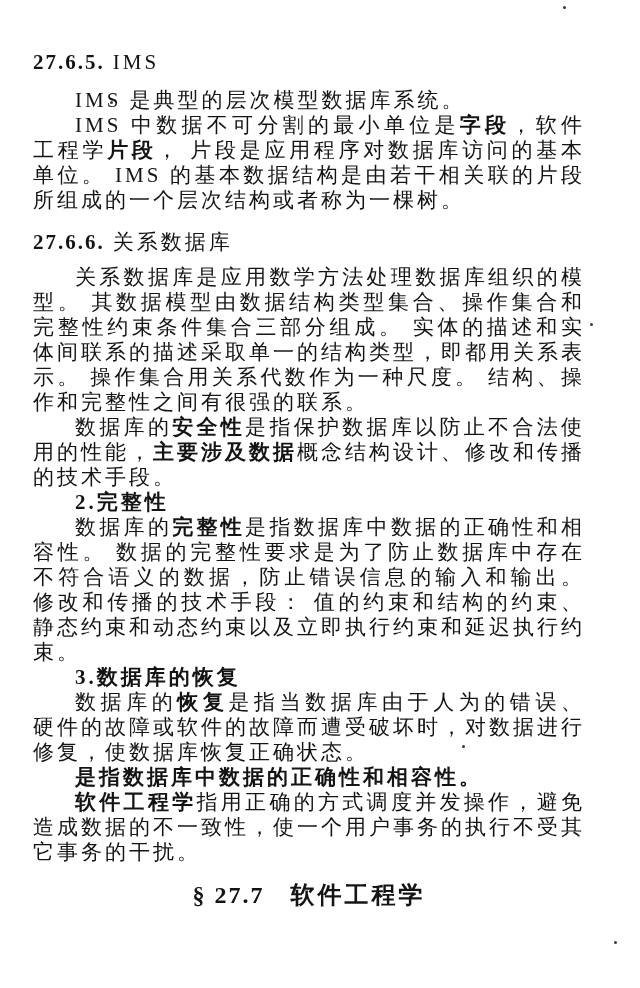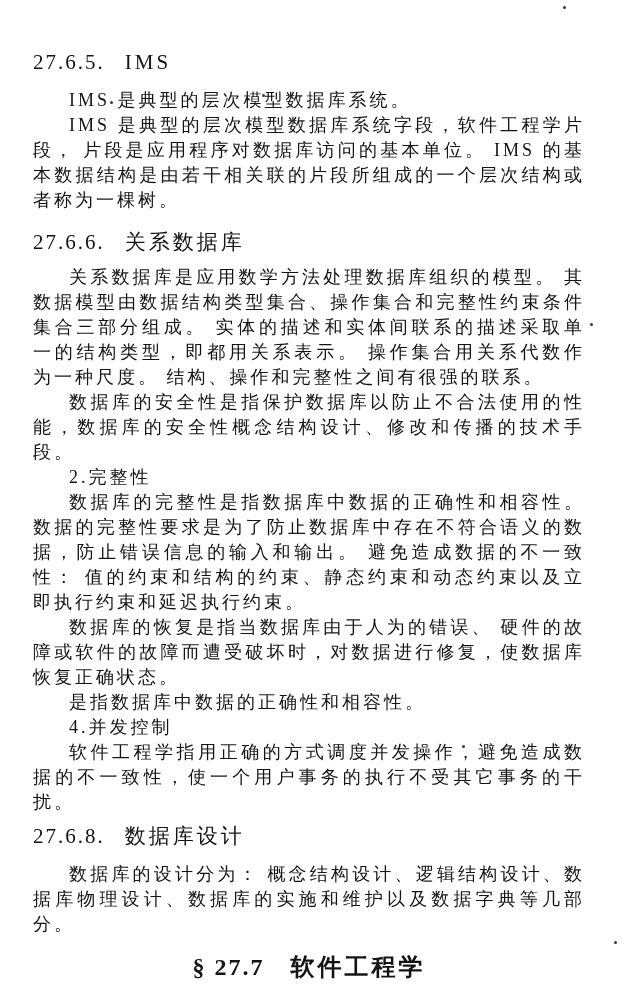--- a/index.html
+++ b/index.html
@@ -20,44 +20,44 @@
   }
   
   .sec-h {
     margin: 0;
     font-size: 21px;
     font-weight: normal;
     line-height: 28px;
     white-space: nowrap;
   }
   .h-num {
-    font-weight: normal;
+    font-weight: bold;
     letter-spacing: 2px;
-    margin-right: 20px;
+    margin-right: 8px;
     text-align: right;
   }
   .h-title {
     letter-spacing: 3px;
     margin-top: 15px;
   }
   #h265 { margin-bottom: 12px; }
   #h266 { margin-top: 15px; margin-bottom: 9px; }
   #h267 { margin-top: 10px; margin-bottom: 12px; }
   #h268 { margin-top: 7px;  margin-bottom: 12px; }
   
   .body-p {
     margin: 0;
-    font-size: 18px;
+    font-size: 21px;
     line-height: 25px;
     letter-spacing: 3px;
     text-align: justify;
     text-indent: 2em;
   }
   .body-p .b, .sub, .bold-p {
-    font-weight: normal;
+    font-weight: bold;
   }
   
   .chapter-h {
     margin: 15px 0 10px 0;
     font-size: 24px;
     font-weight: bold;
     line-height: 30px;
     text-align: center;
     letter-spacing: 3px;
   }
@@ -74,46 +74,40 @@
 </head>
 <body>
 
 <div class="page">
 
   <section>
     <h2 class="sec-h" id="h265">
       <span class="h-num">27.6.5.</span><span class="h-title">IMS</span>
     </h2>
     <p class="body-p"><span>IMS 是典型的层次模型数据库系统。</span></p>
-    <p class="body-p"><span>IMS 是典型的层次模型数据库系统</span><span class="b">字段</span><span>，软件工程学</span><span class="b">片段</span><span>， 片段是应用程序对数据库访问的基本单位。 IMS 的基本数据结构是由若干相关联的片段所组成的一个层次结构或者称为一棵树。</span></p>
+    <p class="body-p"><span>IMS 中数据不可分割的最小单位是</span><span class="b">字段</span><span>，软件工程学</span><span class="b">片段</span><span>， 片段是应用程序对数据库访问的基本单位。 IMS 的基本数据结构是由若干相关联的片段所组成的一个层次结构或者称为一棵树。</span></p>
   </section>
 
   <section>
     <h2 class="sec-h" id="h266">
       <span class="h-num">27.6.6.</span><span class="h-title">关系数据库</span>
     </h2>
     <p class="body-p"><span>关系数据库是应用数学方法处理数据库组织的模型。 其数据模型由数据结构类型集合、操作集合和完整性约束条件集合三部分组成。 实体的描述和实体间联系的描述采取单一的结构类型，即都用关系表示。 操作集合用关系代数作为一种尺度。 结构、操作和完整性之间有很强的联系。</span></p>
   </section>
 
   <section>
-    <p class="body-p"><span>数据库的</span><span class="b">安全性</span><span>是指保护数据库以防止不合法使用的性能，</span><span class="b">数据库的安全性</span><span>概念结构设计、修改和传播的技术手段。</span></p>
+    <p class="body-p"><span>数据库的</span><span class="b">安全性</span><span>是指保护数据库以防止不合法使用的性能，</span><span class="b">主要涉及数据</span><span>概念结构设计、修改和传播的技术手段。</span></p>
     <p class="body-p sub">2.完整性</p>
-    <p class="body-p"><span>数据库的</span><span class="b">完整性</span><span>是指数据库中数据的正确性和相容性。 数据的完整性要求是为了防止数据库中存在不符合语义的数据，防止错误信息的输入和输出。 避免造成数据的不一致性： 值的约束和结构的约束、静态约束和动态约束以及立即执行约束和延迟执行约束。</span></p>
+    <p class="body-p"><span>数据库的</span><span class="b">完整性</span><span>是指数据库中数据的正确性和相容性。 数据的完整性要求是为了防止数据库中存在不符合语义的数据，防止错误信息的输入和输出。 修改和传播的技术手段： 值的约束和结构的约束、静态约束和动态约束以及立即执行约束和延迟执行约束。</span></p>
+    <p class="body-p sub">3.数据库的恢复</p>
     <p class="body-p"><span>数据库的</span><span class="b">恢复</span><span>是指当数据库由于人为的错误、 硬件的故障或软件的故障而遭受破坏时，对数据进行修复，使数据库恢复正确状态。</span></p>
     <p class="body-p"><span class="b">是指数据库中数据的正确性和相容性。</span></p>
-    <p class="body-p sub">4.并发控制</p>
     <p class="body-p"><span class="b">软件工程学</span><span>指用正确的方式调度并发操作，避免造成数据的不一致性，使一个用户事务的执行不受其它事务的干扰。</span></p>
   </section>
 
-  <section>
-    <h2 class="sec-h" id="h268">
-      <span class="h-num">27.6.8.</span><span class="h-title">数据库设计</span>
-    </h2>
-    <p class="body-p"><span>数据库的设计分为： 概念结构设计、逻辑结构设计、数据库物理设计、数据库的实施和维护以及数据字典等几部分。</span></p>
-  </section>
 
   <section>
     <h1 class="chapter-h">
       <span class="ch-num">§ 27.7</span><span class="ch-title">软件工程学</span>
     </h1>
 
   </section>
 
   <i class="speck" style="left:563px; top:6px;"></i>
   <i class="speck" style="left:110px; top:101px;"></i>

